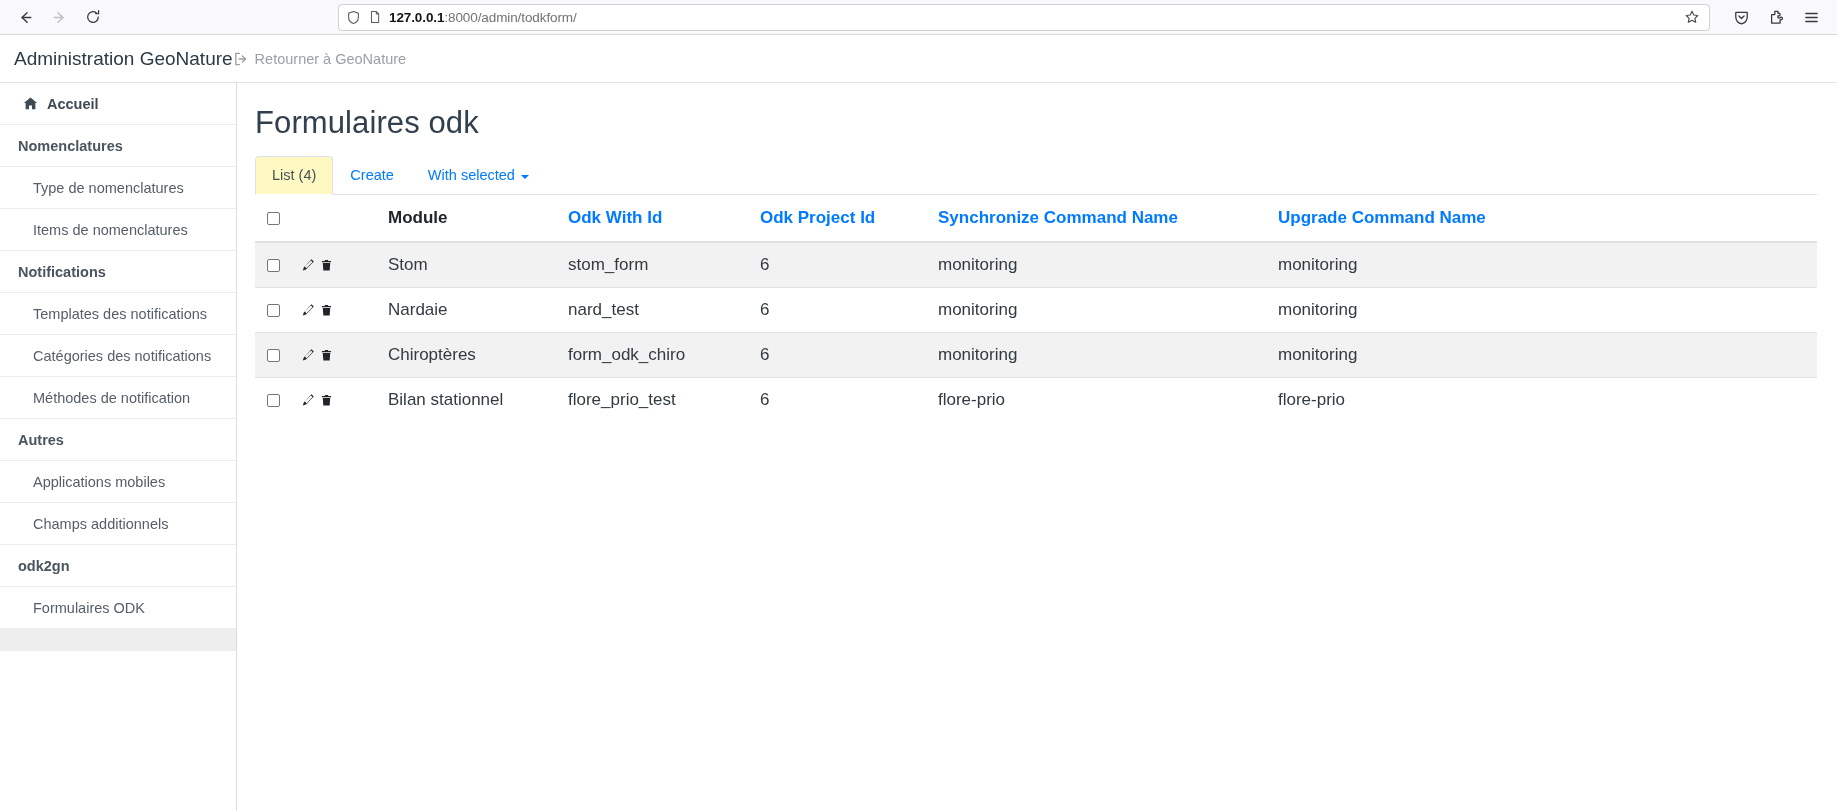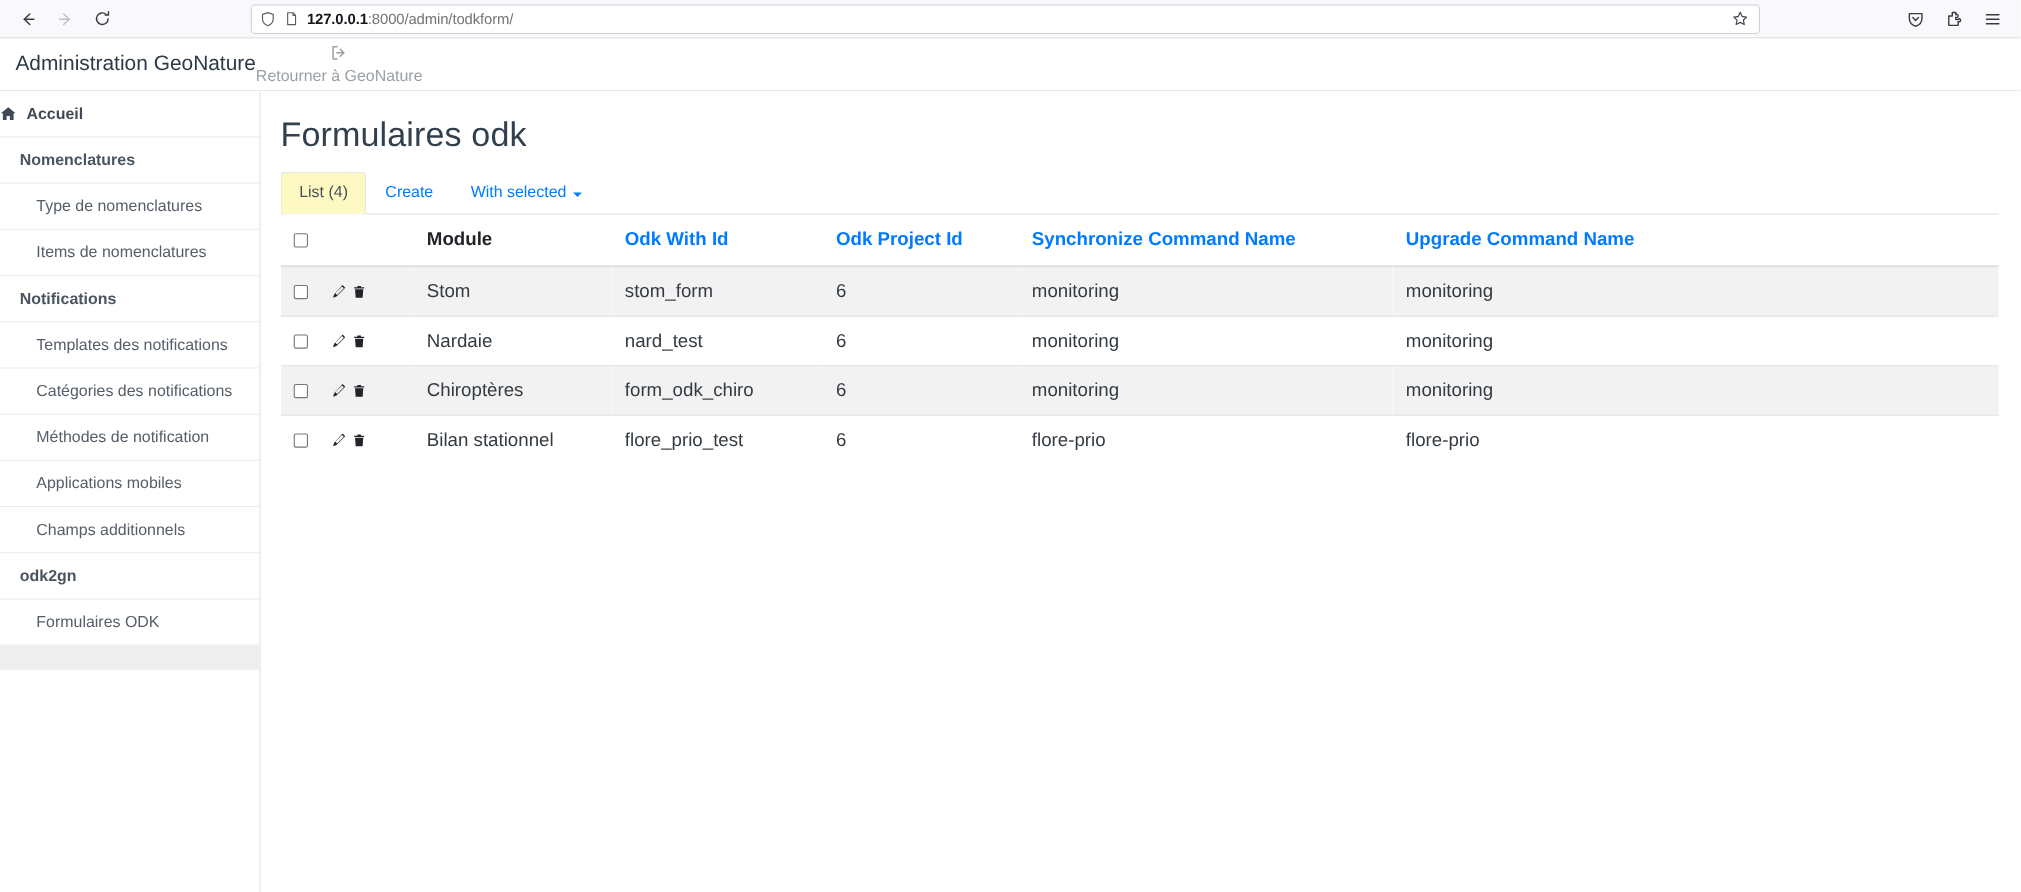--- a/index.html
+++ b/index.html
@@ -26,21 +26,21 @@
     display: flex; align-items: center; justify-content: center;
     border-radius: 4px;
     color: #3a3a3e;
   }
   .nav-btn.disabled { color: #bfbfc4; }
   .nav-btn svg { display: block; }
 
   #urlbar-wrap {
     flex: 1;
     display: flex;
-    justify-content: center;
+    justify-content: flex-end;
     padding: 0 6px;
   }
   #urlbar {
     width: 1372px;
     height: 27px;
     background: #ffffff;
     border: 1px solid #cfcfd8;
     border-radius: 4px;
     display: flex;
     align-items: center;
@@ -81,21 +81,20 @@
     font-weight: 400;
   }
   #return-link {
     font-size: 14.5px;
     color: #9aa0a6;
     display: flex;
     align-items: center;
     gap: 6px;
     text-decoration: none;
     white-space: nowrap;
-    flex-direction: column;
   }
   #return-link .signout-icon { display: flex; }
 
   
   #layout {
     display: flex;
     height: calc(811px - 35px - 48px);
   }
 
   
@@ -119,21 +118,21 @@
   .side-item.group {
     font-weight: bold;
     color: #4a5560;
     padding-left: 18px;
   }
   .side-item.child { padding-left: 33px; }
   .side-item.home {
     font-weight: bold;
     color: #3f4a55;
     gap: 9px;
-    padding-left: 0;
+    padding-left: 23px;
   }
   .side-item.footer-strip {
     background: #eeeeee;
     border-bottom: none;
     height: 22px;
   }
   .home-icon { display: flex; color: #3f4a55; }
 
   
   #main {
@@ -341,20 +340,23 @@
         <span>Notifications</span>
       </div>
       <div class="side-item child">
         <span>Templates des notifications</span>
       </div>
       <div class="side-item child">
         <span>Catégories des notifications</span>
       </div>
       <div class="side-item child">
         <span>Méthodes de notification</span>
+      </div>
+      <div class="side-item group">
+        <span>Autres</span>
       </div>
       <div class="side-item child">
         <span>Applications mobiles</span>
       </div>
       <div class="side-item child">
         <span>Champs additionnels</span>
       </div>
       <div class="side-item group">
         <span>odk2gn</span>
       </div>

